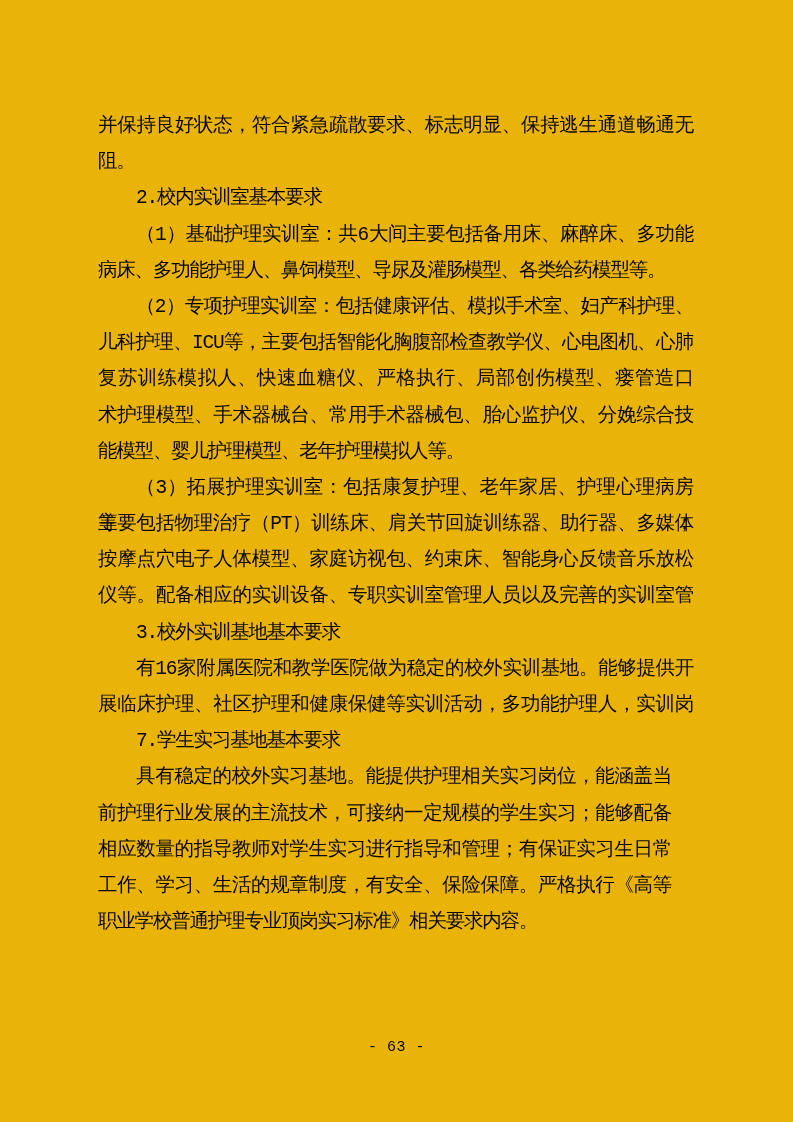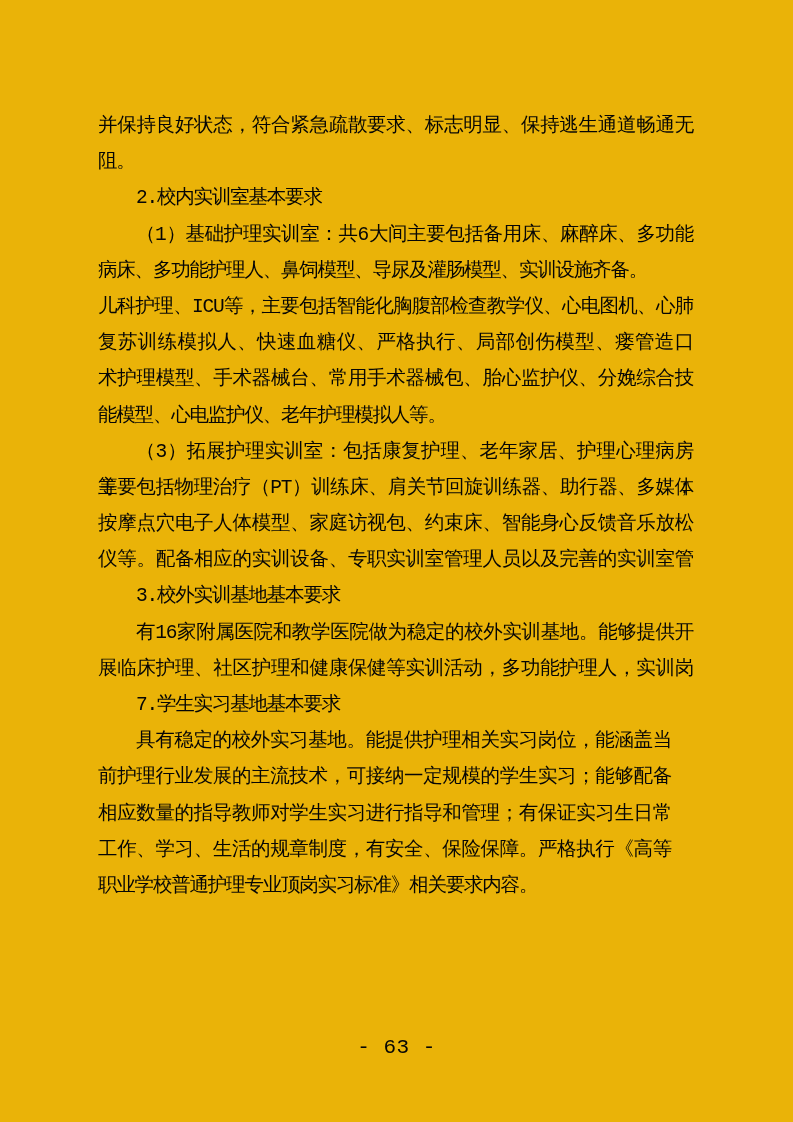--- a/index.html
+++ b/index.html
@@ -42,44 +42,45 @@
   
   .n {
     width: 573px;
   }
   .footer {
     position: absolute;
     top: 1036px;
     left: 0;
     width: 100%;
     text-align: center;
-    font-size: 21px;
+    font-size: 15px;
     line-height: 24px;
     letter-spacing: 0.5px;
     color: #060606;
   }
 </style>
 </head>
 <body>
 
 <div class="page">
   <div class="text-block">
 
     <div class="line j">并保持良好状态，符合紧急疏散要求、标志明显、保持逃生通道畅通无</div>
     <div class="line">阻。</div>
 
     <div class="line ind">2.校内实训室基本要求</div>
 
     <div class="line ind j">（1）基础护理实训室：共6大间主要包括备用床、麻醉床、多功能</div>
-    <div class="line">病床、多功能护理人、鼻饲模型、导尿及灌肠模型、实训设施齐备。</div>
+    <div class="line">病床、多功能护理人、鼻饲模型、导尿及灌肠模型、各类给药模型等。</div>
 
+    <div class="line ind j">（2）专项护理实训室：包括健康评估、模拟手术室、妇产科护理、</div>
     <div class="line j">儿科护理、ICU等，主要包括智能化胸腹部检查教学仪、心电图机、心肺</div>
     <div class="line j">复苏训练模拟人、快速血糖仪、严格执行、局部创伤模型、瘘管造口</div>
     <div class="line j">术护理模型、手术器械台、常用手术器械包、胎心监护仪、分娩综合技</div>
-    <div class="line">能模型、心电监护仪、老年护理模拟人等。</div>
+    <div class="line">能模型、婴儿护理模型、老年护理模拟人等。</div>
 
     <div class="line ind j">（3）拓展护理实训室：包括康复护理、老年家居、护理心理病房等；</div>
     <div class="line j">主要包括物理治疗（PT）训练床、肩关节回旋训练器、助行器、多媒体</div>
     <div class="line j">按摩点穴电子人体模型、家庭访视包、约束床、智能身心反馈音乐放松</div>
     <div class="line j">仪等。配备相应的实训设备、专职实训室管理人员以及完善的实训室管</div>
 
     <div class="line ind">3.校外实训基地基本要求</div>
 
     <div class="line ind j">有16家附属医院和教学医院做为稳定的校外实训基地。能够提供开</div>
     <div class="line j">展临床护理、社区护理和健康保健等实训活动，多功能护理人，实训岗</div>

